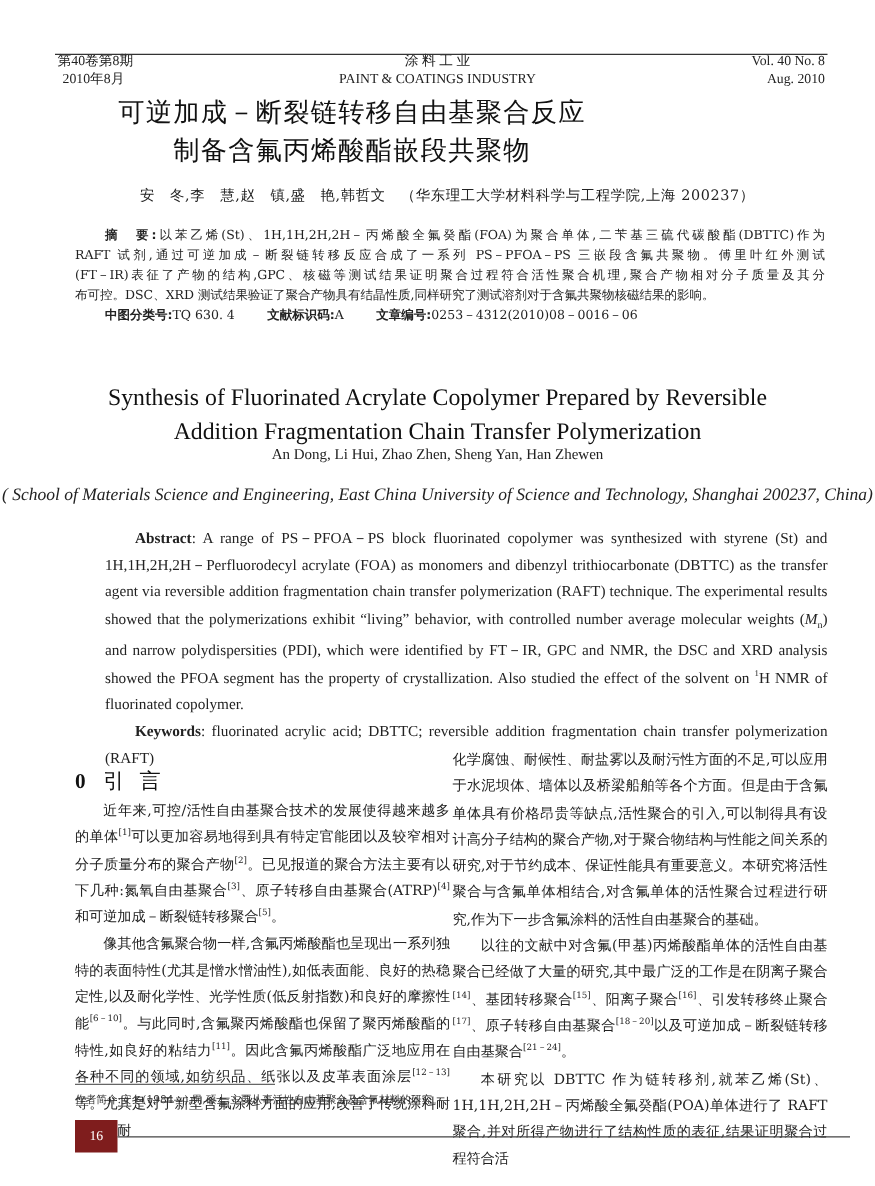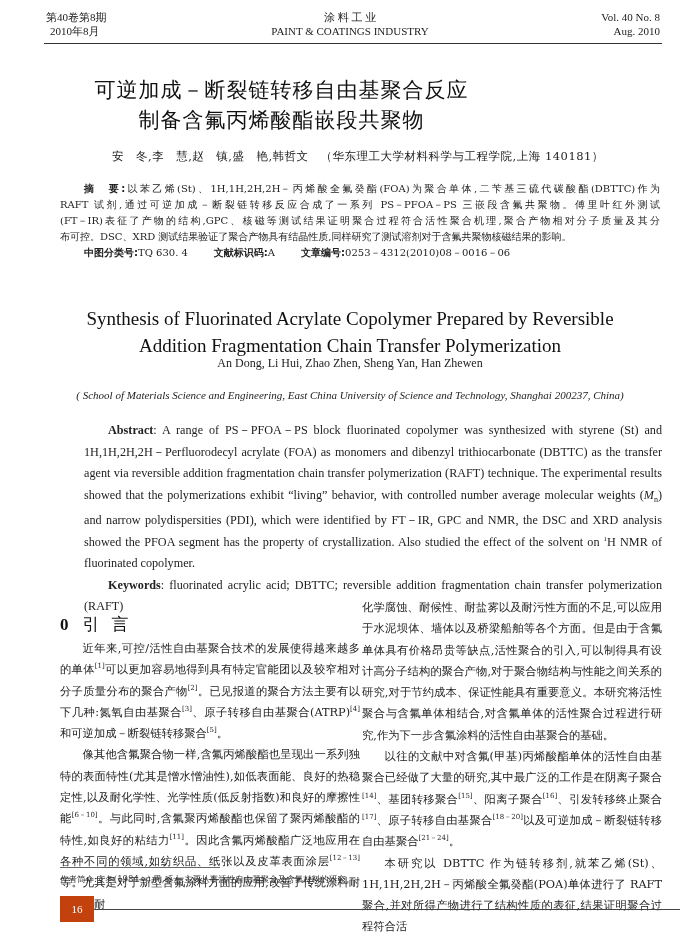--- a/index.html
+++ b/index.html
@@ -1,47 +1,47 @@
 <!DOCTYPE html>
 <html><head>
 <meta charset="utf-8">
 <style>
   html, body { margin: 0; padding: 0; background: #ffffff; }
   body { width: 700px; height: 949px; position: relative; overflow: hidden;
          font-family: "DejaVu Serif", "Liberation Serif", serif; color: #1a1a1a; }
   .abs { position: absolute; }
-  .hdr { font-family: "Liberation Serif", serif; font-size: 11px; line-height: 14px; color: #222; }
+  .hdr { font-family: "Liberation Serif", serif; font-size: 11px; line-height: 14px; color: #222; margin-top: 32px; }
   .hdr-rule { position: absolute; left: 44px; top: 43px; width: 618px; height: 1px; background: #333; }
   .title-cn { left: 0; width: 563px; text-align: center; font-family: "DejaVu Sans", sans-serif;
               font-size: 21px; font-weight: normal; letter-spacing: 1px; color: #111; }
   .authors-cn { left: 112px; top: 149px; font-size: 11.5px; letter-spacing: 0.5px; color: #222; }
   .cnabs { left: 60px; width: 600px; font-size: 10px; line-height: 16px; color: #222;
            font-family: "DejaVu Serif", serif; }
   .cnabs p { margin: 0; text-align: justify; text-align-last: justify; }
   .cnabs p.last { text-align-last: left; }
   .bold { font-weight: bold; font-family: "DejaVu Sans", sans-serif; }
   .title-en { left: 0; width: 700px; text-align: center; font-family: "Liberation Serif", serif;
               font-weight: normal; font-size: 19px; line-height: 27px; color: #111; }
   .authors-en { left: 0; width: 700px; text-align: center; font-family: "Liberation Serif", serif;
                 font-size: 12px; color: #222; }
   .affil-en { left: 0; width: 700px; text-align: center; font-family: "Liberation Serif", serif;
-              font-size: 11px; font-style: italic; color: #222; }
+              font-size: 14px; font-style: italic; color: #222; }
   .enabs { left: 84px; width: 578px; font-family: "Liberation Serif", serif; font-size: 12.2px;
            line-height: 21.5px; color: #222; }
   .enabs p { margin: 0; text-align: justify; text-indent: 24px; }
   .col { width: 300px; font-size: 11.3px; line-height: 21.3px; color: #222; font-family: "DejaVu Serif", serif; }
   .col p { margin: 0; text-align: justify; }
   .col p.ind { text-indent: 2em; }
   sup { font-size: 7px; vertical-align: 5px; line-height: 0; }
   .sec-head { left: 60px; top: 613px; font-size: 17px; font-family: "DejaVu Sans", sans-serif; color: #111; }
   .sec-head .num { font-weight: bold; font-family: "Liberation Serif", serif; margin-right: 14px; }
   .sec-head .t { letter-spacing: 12px; }
   .foot-rule { position: absolute; left: 60px; top: 867px; width: 160px; height: 1px; background: #666; }
   .footnote { left: 60px; top: 874px; font-size: 8.5px; color: #333; font-family: "DejaVu Serif", serif; }
-  .pagebox { position: absolute; left: 60px; top: 896px; width: 34px; height: 26px; background: #c2410c;
+  .pagebox { position: absolute; left: 60px; top: 896px; width: 34px; height: 26px; background: #7f1d1d;
              color: #fff; font-family: "Liberation Serif", serif; font-size: 11px; text-align: center; line-height: 26px; }
   .pagerule { position: absolute; left: 94px; top: 909px; width: 586px; height: 1px; background: #444; }
 </style>
 </head>
 <body>
 
 <div class="abs hdr" style="left:46px; top:10px;">
   <div>第40卷第8期</div>
   <div style="padding-left:4px;">2010年8月</div>
 </div>
@@ -51,21 +51,21 @@
 </div>
 <div class="abs hdr" style="right:40px; top:10px; text-align:right;">
   <div>Vol. 40   No. 8</div>
   <div>Aug. 2010</div>
 </div>
 <div class="hdr-rule"></div>
 
 <div class="abs title-cn" style="top:76px;">可逆加成－断裂链转移自由基聚合反应</div>
 <div class="abs title-cn" style="top:106px;">制备含氟丙烯酸酯嵌段共聚物</div>
 
-<div class="abs authors-cn">安　冬,李　慧,赵　镇,盛　艳,韩哲文　（华东理工大学材料科学与工程学院,上海 140181）</div>
+<div class="abs authors-cn">安　冬,李　慧,赵　镇,盛　艳,韩哲文　（华东理工大学材料科学与工程学院,上海 200237）</div>
 
 <div class="abs cnabs" style="top:181px;">
   <p style="padding-left:24px;"><span class="bold">摘　要:</span><span>以苯乙烯(St)、1H,1H,2H,2H－丙烯酸全氟癸酯(FOA)为聚合单体,二苄基三硫代碳酸酯(DBTTC)作为</span></p>
   <p>RAFT 试剂,通过可逆加成－断裂链转移反应合成了一系列 PS－PFOA－PS 三嵌段含氟共聚物。傅里叶红外测试</p>
   <p>(FT－IR)表征了产物的结构,GPC、核磁等测试结果证明聚合过程符合活性聚合机理,聚合产物相对分子质量及其分</p>
   <p class="last">布可控。DSC、XRD 测试结果验证了聚合产物具有结晶性质,同样研究了测试溶剂对于含氟共聚物核磁结果的影响。</p>
   <p class="last" style="padding-left:24px;"><span class="bold">中图分类号:</span><span>TQ 630. 4</span><span style="display:inline-block;width:26px;"></span><span class="bold">文献标识码:</span><span>A</span><span style="display:inline-block;width:26px;"></span><span class="bold">文章编号:</span><span>0253－4312(2010)08－0016－06</span></p>
 </div>
 
 <div class="abs title-en" style="top:305px;">Synthesis of Fluorinated Acrylate Copolymer Prepared by Reversible</div>

